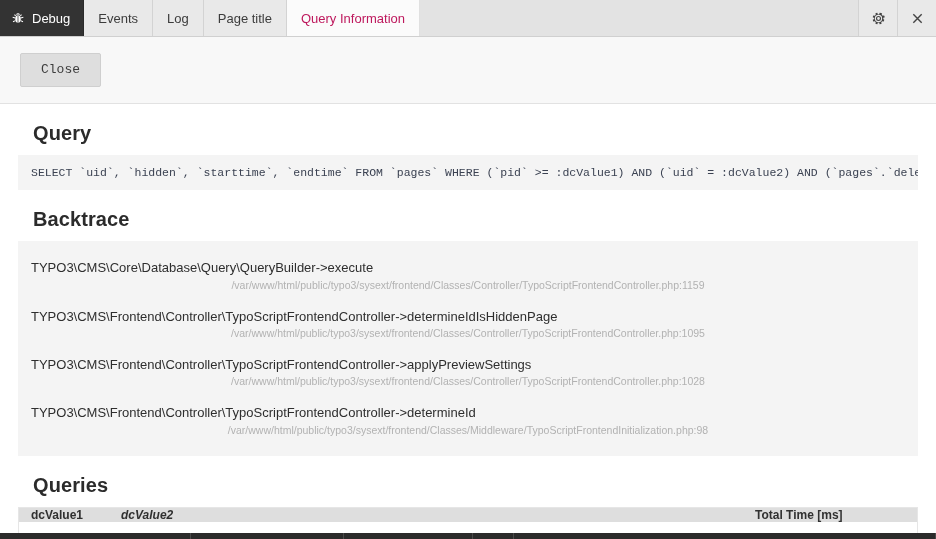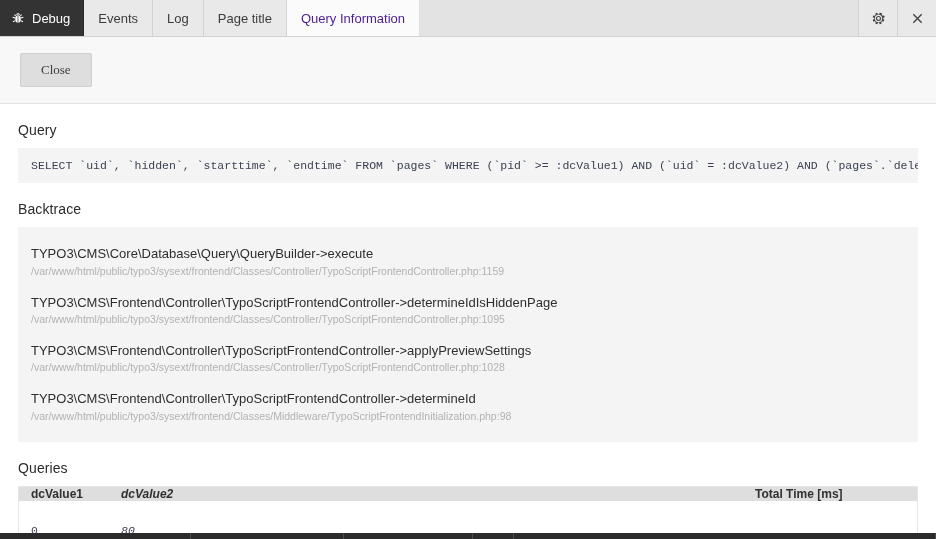--- a/index.html
+++ b/index.html
@@ -52,21 +52,21 @@
   }
   .tab.brand {
     background: #333333;
     color: #ffffff;
     border-right: 1px solid #2a2a2a;
     padding: 0 13px 0 11px;
     gap: 7px;
   }
   .tab.active {
     background: #fbfbfb;
-    color: #4c1d95;
+    color: #be185d;
     border-right: 1px solid #e0e0e0;
   }
   .tab .bug-ico {
     display: inline-block;
     width: 14px;
     height: 14px;
     position: relative;
   }
   .tabbar .filler {
     flex: 1 1 auto;
@@ -97,38 +97,38 @@
     align-items: center;
     padding: 0 20px;
     flex: 0 0 auto;
   }
   .btn-close {
     background: #dedede;
     border: 1px solid #cfcfcf;
     border-radius: 2px;
     color: #3c3c3c;
     font-size: 13px;
-    font-family: Liberation Serif, serif;
+    font-family: Liberation Mono, monospace;
     padding: 8px 20px;
     cursor: pointer;
     line-height: 1.2;
   }
 
   
   .content {
     flex: 1 1 auto;
     overflow: hidden;
     padding: 0 18px;
     background: #ffffff;
   }
   h2.section {
-    font-size: 14px;
-    font-weight: normal;
+    font-size: 20px;
+    font-weight: bold;
     color: #2b2b2b;
-    margin: 18px 0 10px 0;
+    margin: 18px 0 10px 15px;
     letter-spacing: 0.1px;
   }
 
   
   .code-block {
     background: #f4f4f4;
     padding: 9px 13px;
     font-family: "Liberation Mono", monospace;
     font-size: 11.5px;
     color: #3b4252;
@@ -148,20 +148,21 @@
   .bt-call {
     font-size: 13px;
     color: #2e2e2e;
     line-height: 1.35;
   }
   .bt-file {
     font-size: 10.5px;
     color: #b2b2b2;
     line-height: 1.5;
     margin-top: 1px;
+    text-align: center;
   }
 
   
   .qtable {
     width: 100%;
     border-collapse: collapse;
     table-layout: fixed;
     background: #ffffff;
     border: 1px solid #e6e6e6;
   }

